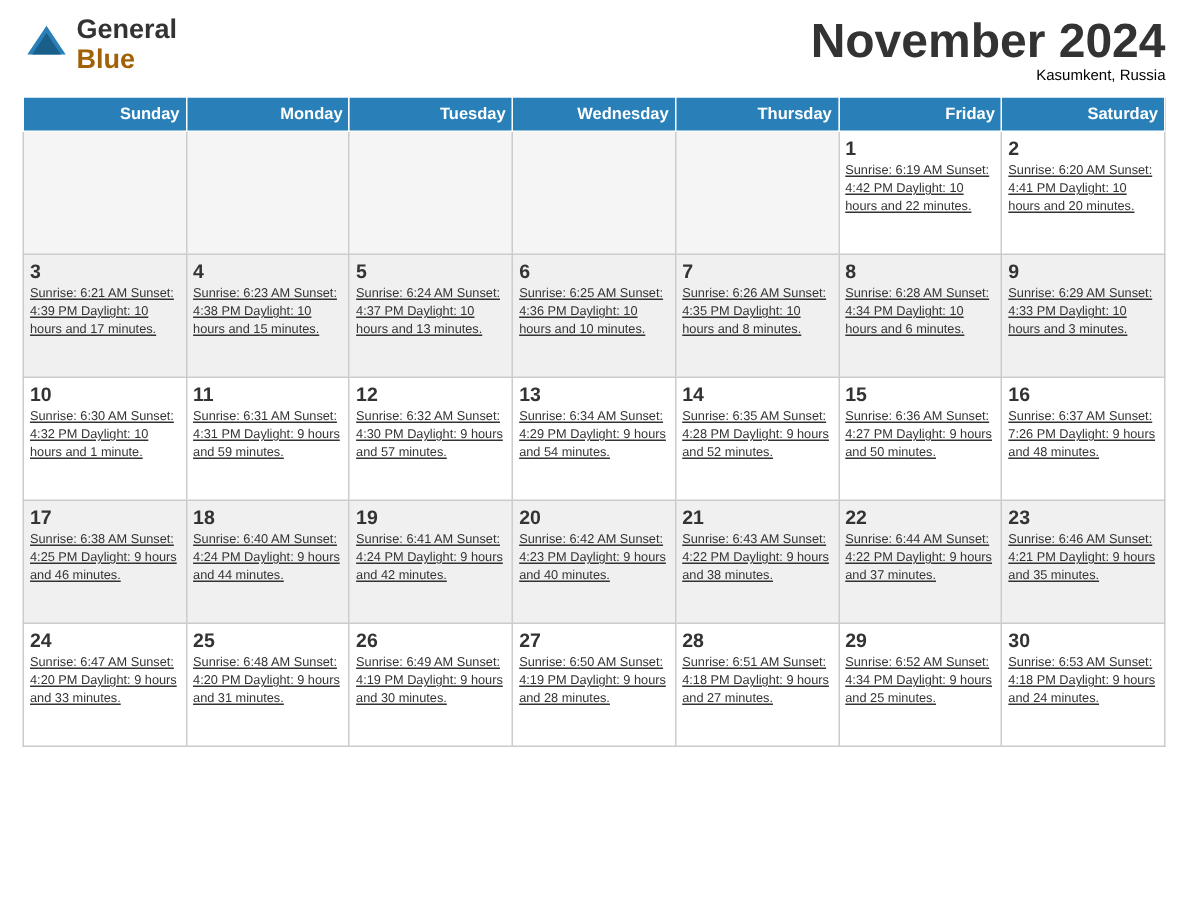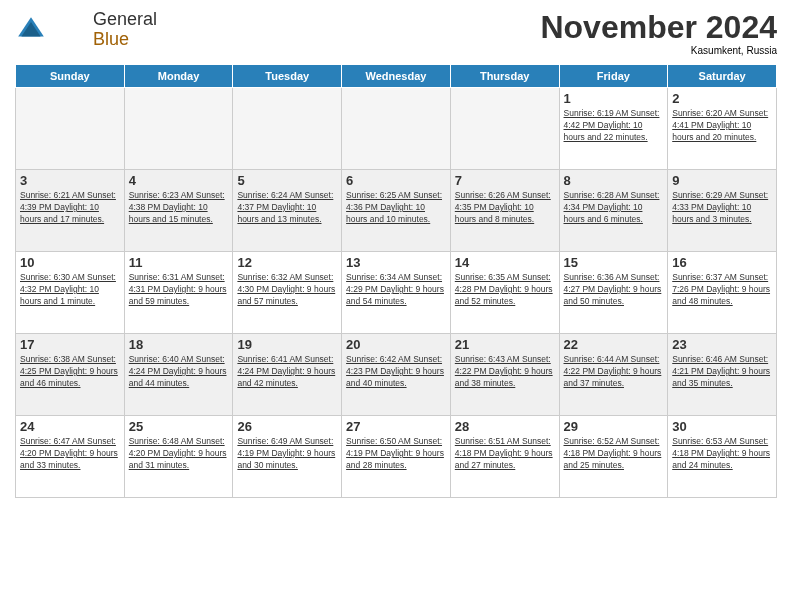--- a/index.html
+++ b/index.html
@@ -20,23 +20,22 @@
       align-items: flex-start;
       margin-bottom: 8px;
     }
     .logo {
       display: flex;
       align-items: center;
       gap: 4px;
     }
     .logo-text {
       font-size: 18px;
-      font-weight: normal;
+      font-weight: bold;
       line-height: 1.1;
-      margin-left: 42px;
     }
     .logo-general { color: #333; }
     .logo-blue { color: #a16207; }
     .logo-icon {
       width: 32px;
       height: 32px;
     }
     .title-block {
       text-align: right;
       margin-left: 36px;
@@ -55,21 +54,21 @@
       width: 100%;
       border-collapse: collapse;
       table-layout: fixed;
     }
     th {
       background-color: #2980b9;
       color: #fff;
       font-size: 11px;
       font-weight: bold;
       padding: 5px 4px;
-      text-align: center;
+      text-align: right;
       border: 1px solid #fff;
     }
     td {
       border: 1px solid #ccc;
       vertical-align: top;
       padding: 3px 4px;
       font-size: 9px;
       color: #333;
       height: 82px;
       background: #fff;
@@ -306,21 +305,21 @@
           </td>
           <td>
             <span class="day-number">28</span>
             <div class="day-info">Sunrise: 6:51 AM
 Sunset: 4:18 PM
 Daylight: 9 hours and 27 minutes.</div>
           </td>
           <td>
             <span class="day-number">29</span>
             <div class="day-info">Sunrise: 6:52 AM
-Sunset: 4:18 PM
+Sunset: 4:34 PM
 Daylight: 9 hours and 25 minutes.</div>
           </td>
           <td>
             <span class="day-number">30</span>
             <div class="day-info">Sunrise: 6:53 AM
 Sunset: 4:18 PM
 Daylight: 9 hours and 24 minutes.</div>
           </td>
         </tr>
       </tbody>

